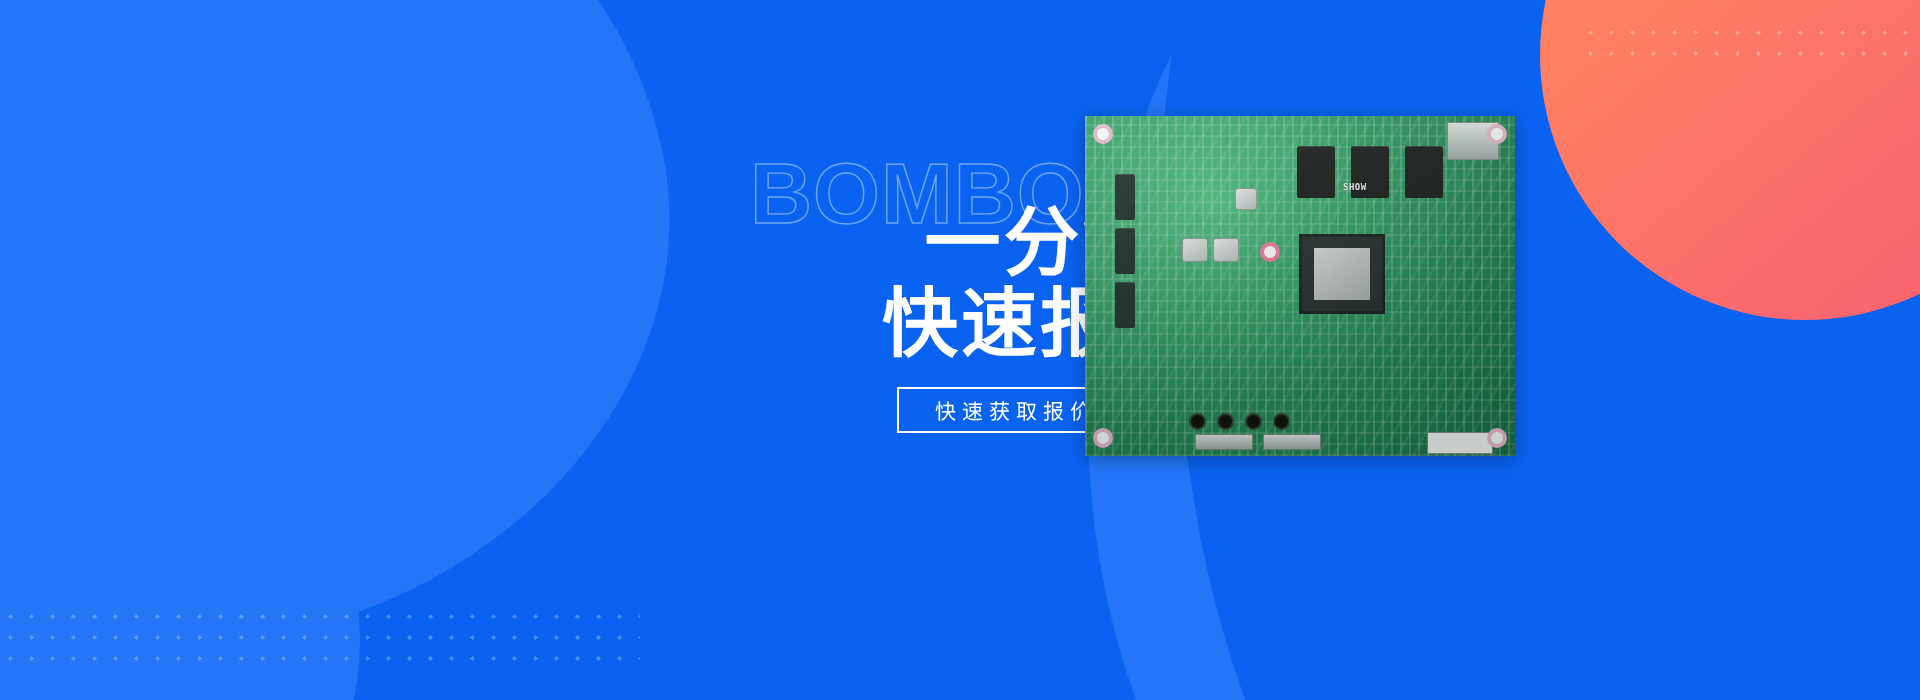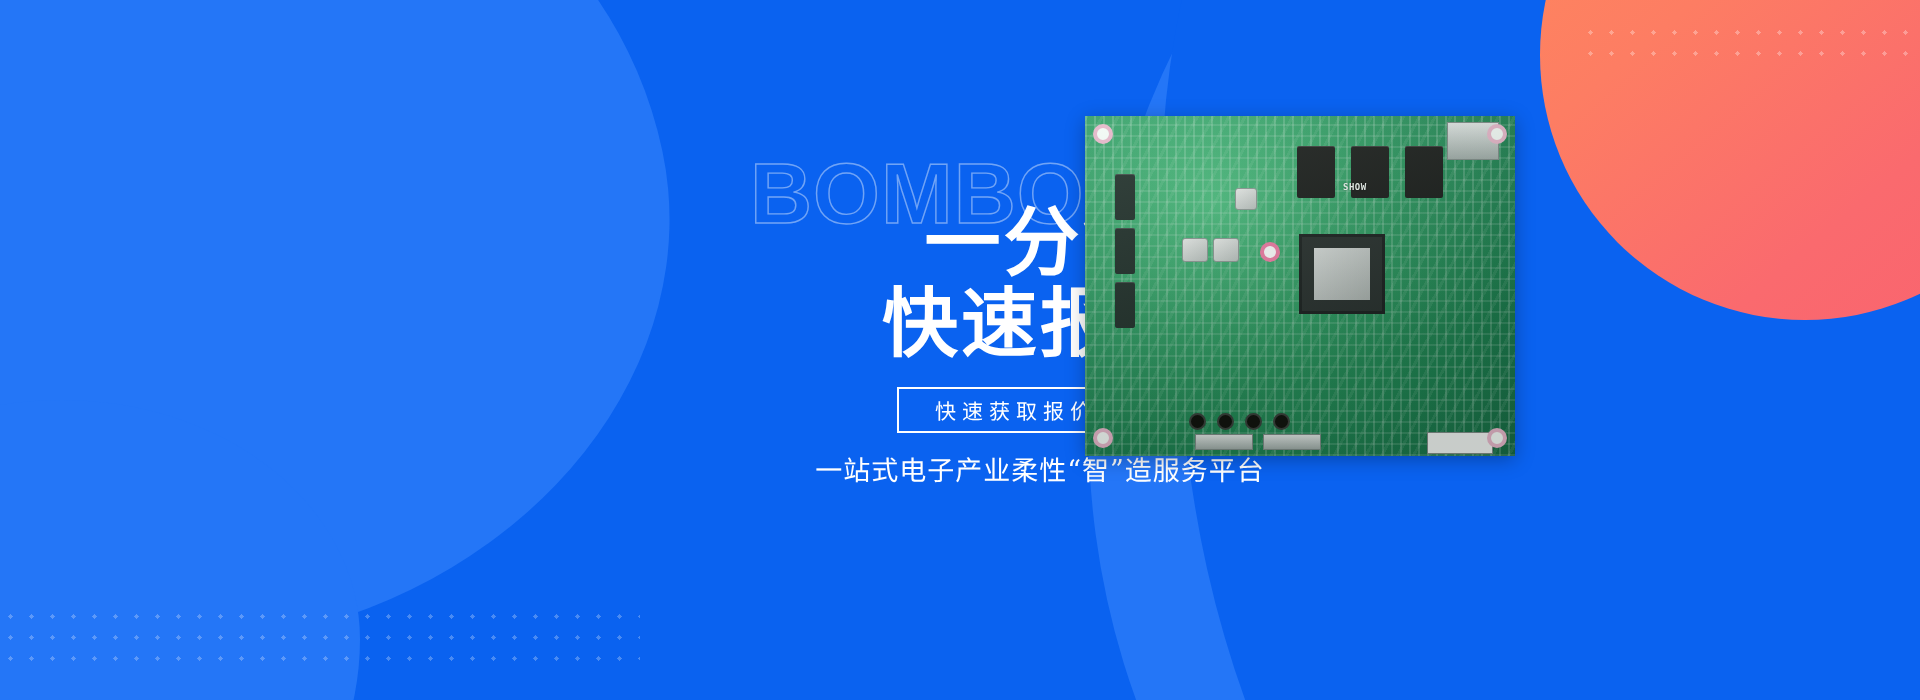--- a/index.html
+++ b/index.html
@@ -310,21 +310,20 @@
 
     <h1 class="headline">
       <span class="line1">一分钟</span>
       <span class="line2">快速报价</span>
     </h1>
 
     <div class="tag-box">
       <span>快速获取报价信息</span>
     </div>
 
-    <p class="subtitle">一站式电子产业柔性“智”造服务平台</p>
   </div>
 
   <div class="board-wrap">
     <div class="board">
       <div class="board-tex"></div>
 
       <div class="chip c1"></div>
       <div class="chip c2"></div>
       <div class="chip c3"></div>
       <div class="chip c4"></div>

